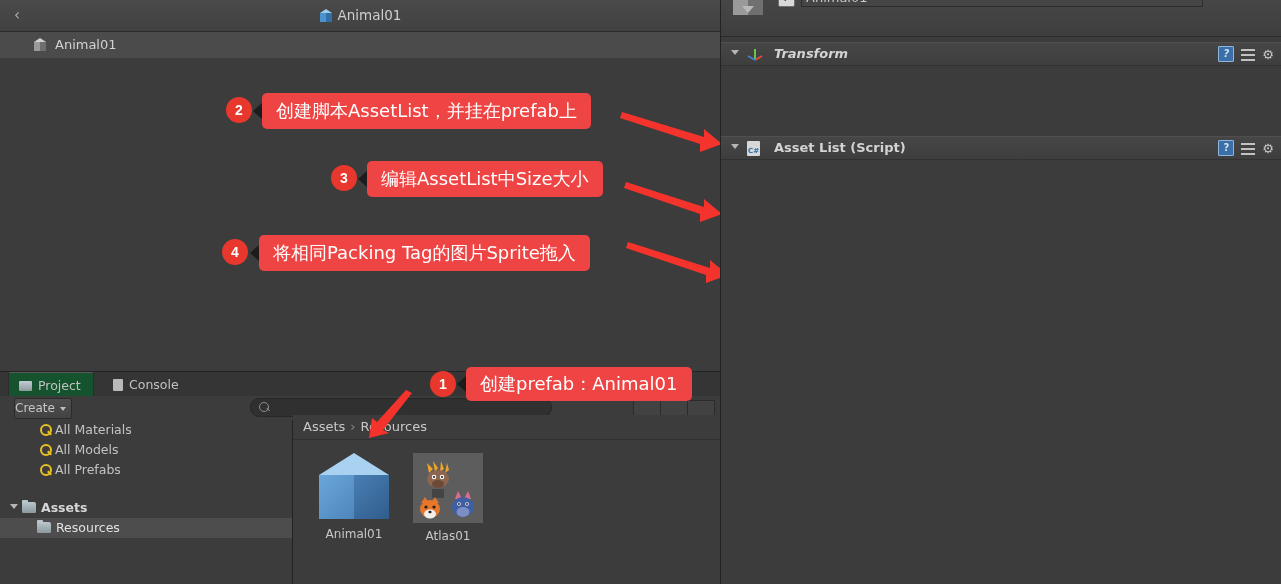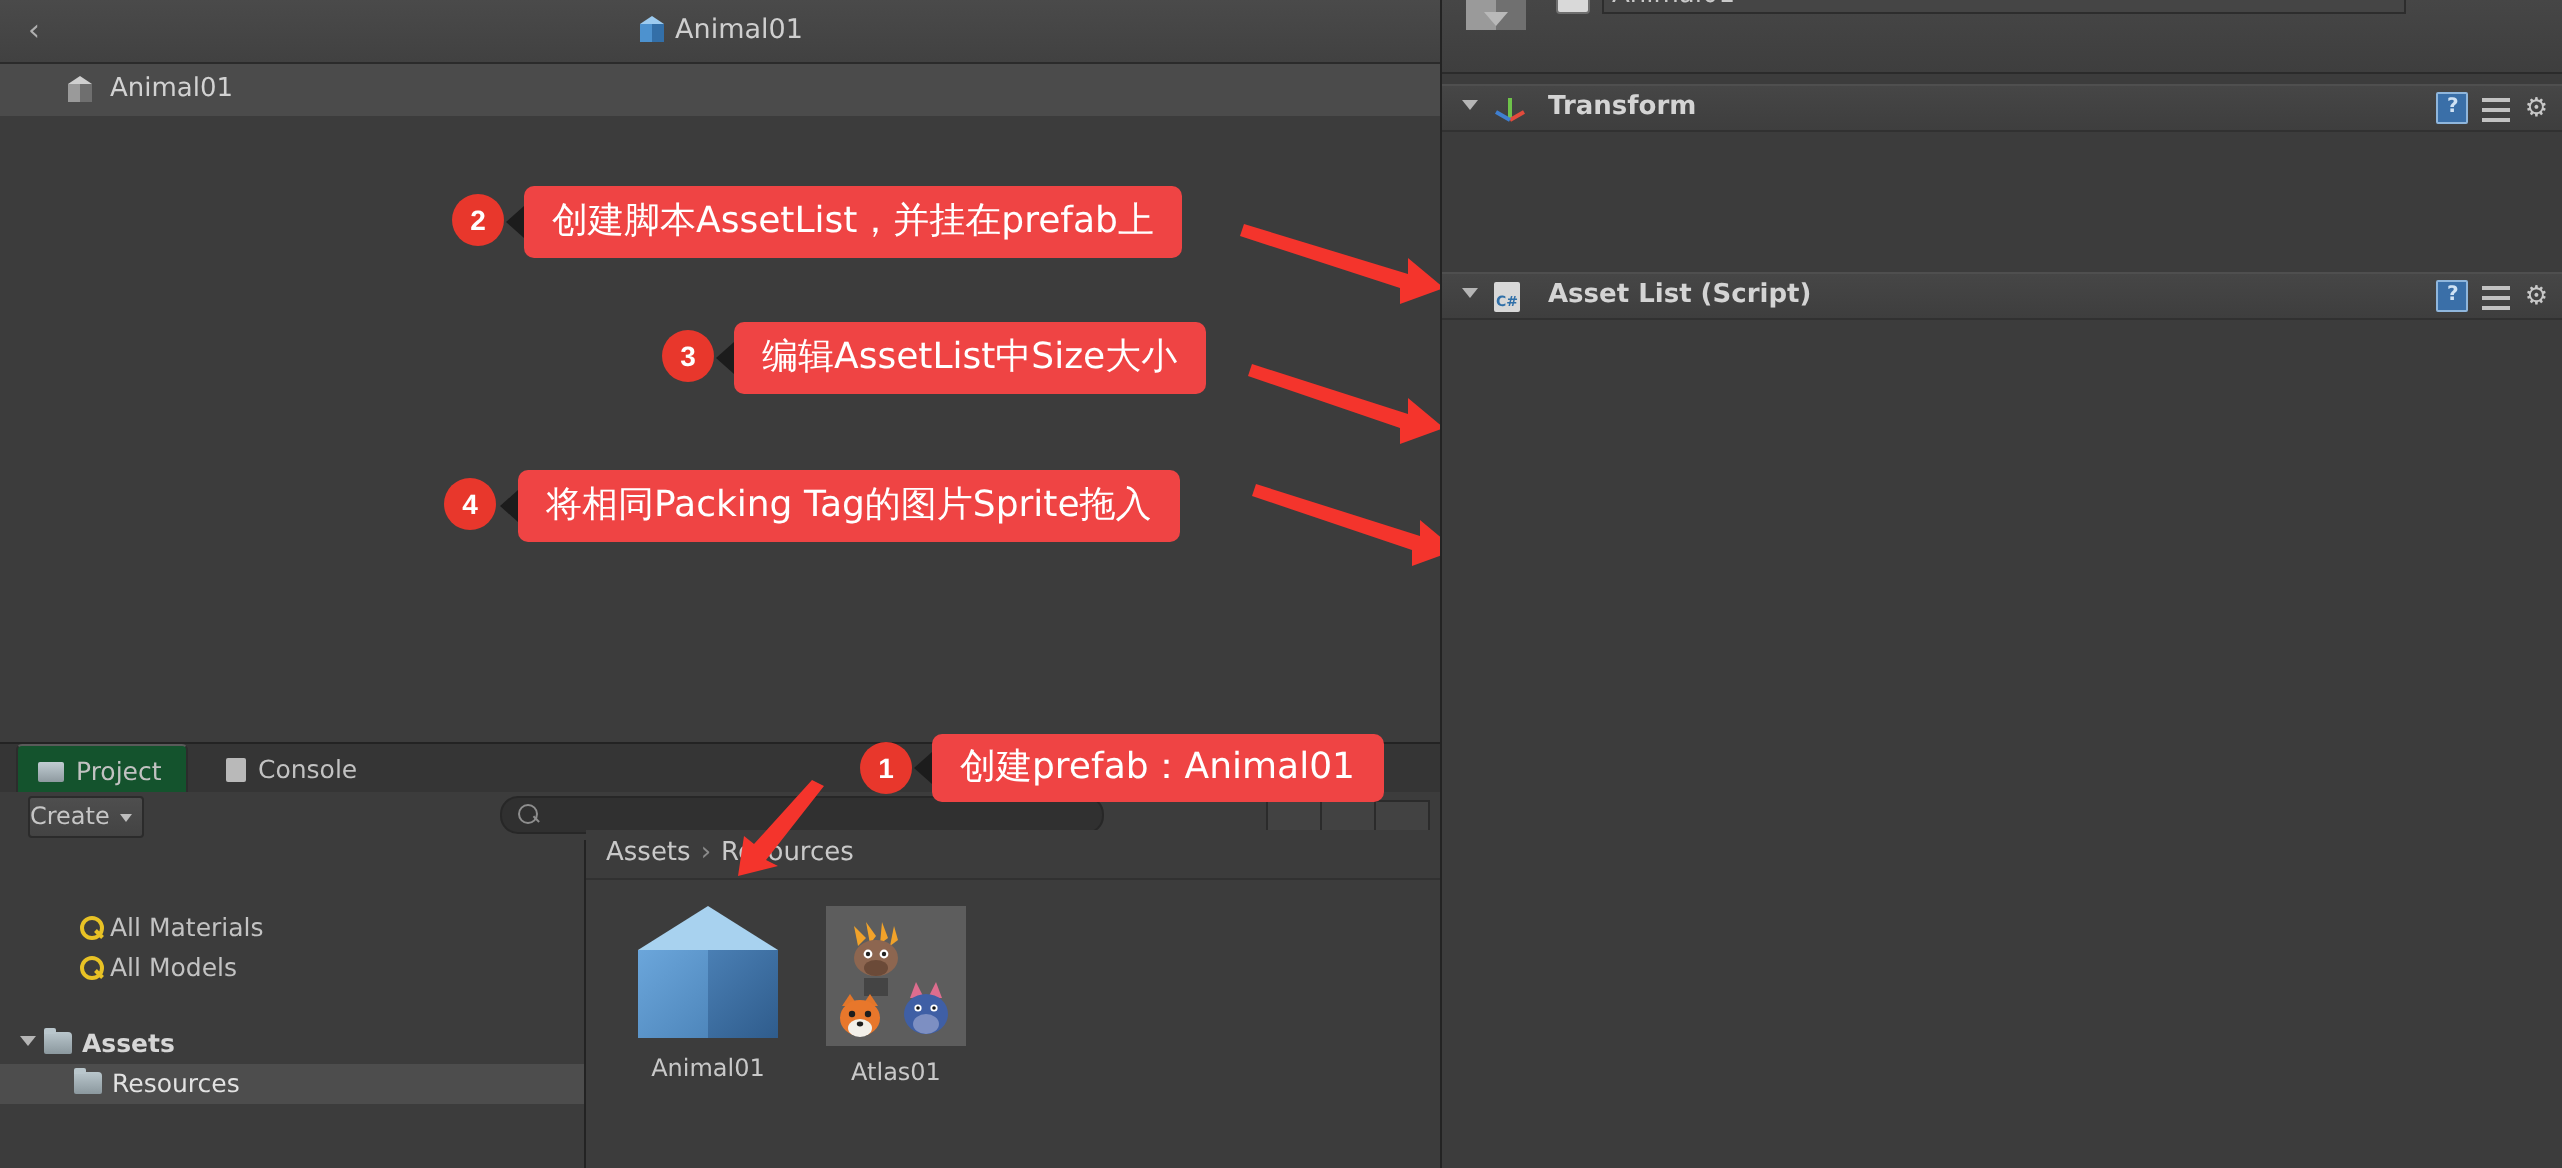--- a/index.html
+++ b/index.html
@@ -197,25 +197,28 @@
   </div>
   <div id="proj-search">
     <span class="mag"></span>
   </div>
 </div>
 <div class="tb-ico" style="left:633px;"></div>
 <div class="tb-ico" style="left:660px;"></div>
 <div class="tb-ico" style="left:687px;"></div>
 
 <div id="proj-left">
-  <div class="tree-row" style="padding-left:40px;margin-top:34px;">
+  <div class="tree-row" style="padding-left:40px;">
     <i class="srch"></i><span>All Materials</span>
   </div>
   <div class="tree-row" style="padding-left:40px;">
     <i class="srch"></i><span>All Models</span>
+  </div>
+  <div class="tree-row" style="padding-left:40px;">
+    <i class="srch"></i><span>All Prefabs</span>
   </div>
   <div class="tree-row" style="height:18px;"></div>
   <div class="tree-row" style="padding-left:10px;">
     <i class="tri open"></i><i class="fold"></i><span class="bold">Assets</span>
   </div>
   <div class="tree-row sel" style="padding-left:37px;">
     <i class="fold"></i><span style="color:#e2e2e2;">Resources</span>
   </div>
   <div class="tree-row" style="padding-left:37px;">
     
@@ -296,21 +299,21 @@
         <i class="r"></i>
         <i class="dn"></i>
       </div>
     <div id="go-check">
         <span class="ck">✓</span>
       </div>
     <div id="go-name">Animal01</div>
 
   </div>
 
-  <div class="comp-head" style="top:42px;">
+  <div class="comp-head" style="top:42px;font-style:italic;">
     <i class="tri open"></i>
     <svg style="position:absolute;left:26px;top:3px;" width="17" height="17">
       <line x1="8" y1="14" x2="8" y2="3" stroke="#6ec24a" stroke-width="2"></line>
       <line x1="8" y1="14" x2="15" y2="10" stroke="#e34b3c" stroke-width="2"></line>
       <line x1="8" y1="14" x2="1" y2="10" stroke="#3f7fd0" stroke-width="2"></line>
     </svg>
     <span class="nm">Transform</span>
     <span class="hdr-icons">
       <span class="ic-help">?</span>
       <span class="ic-preset">

